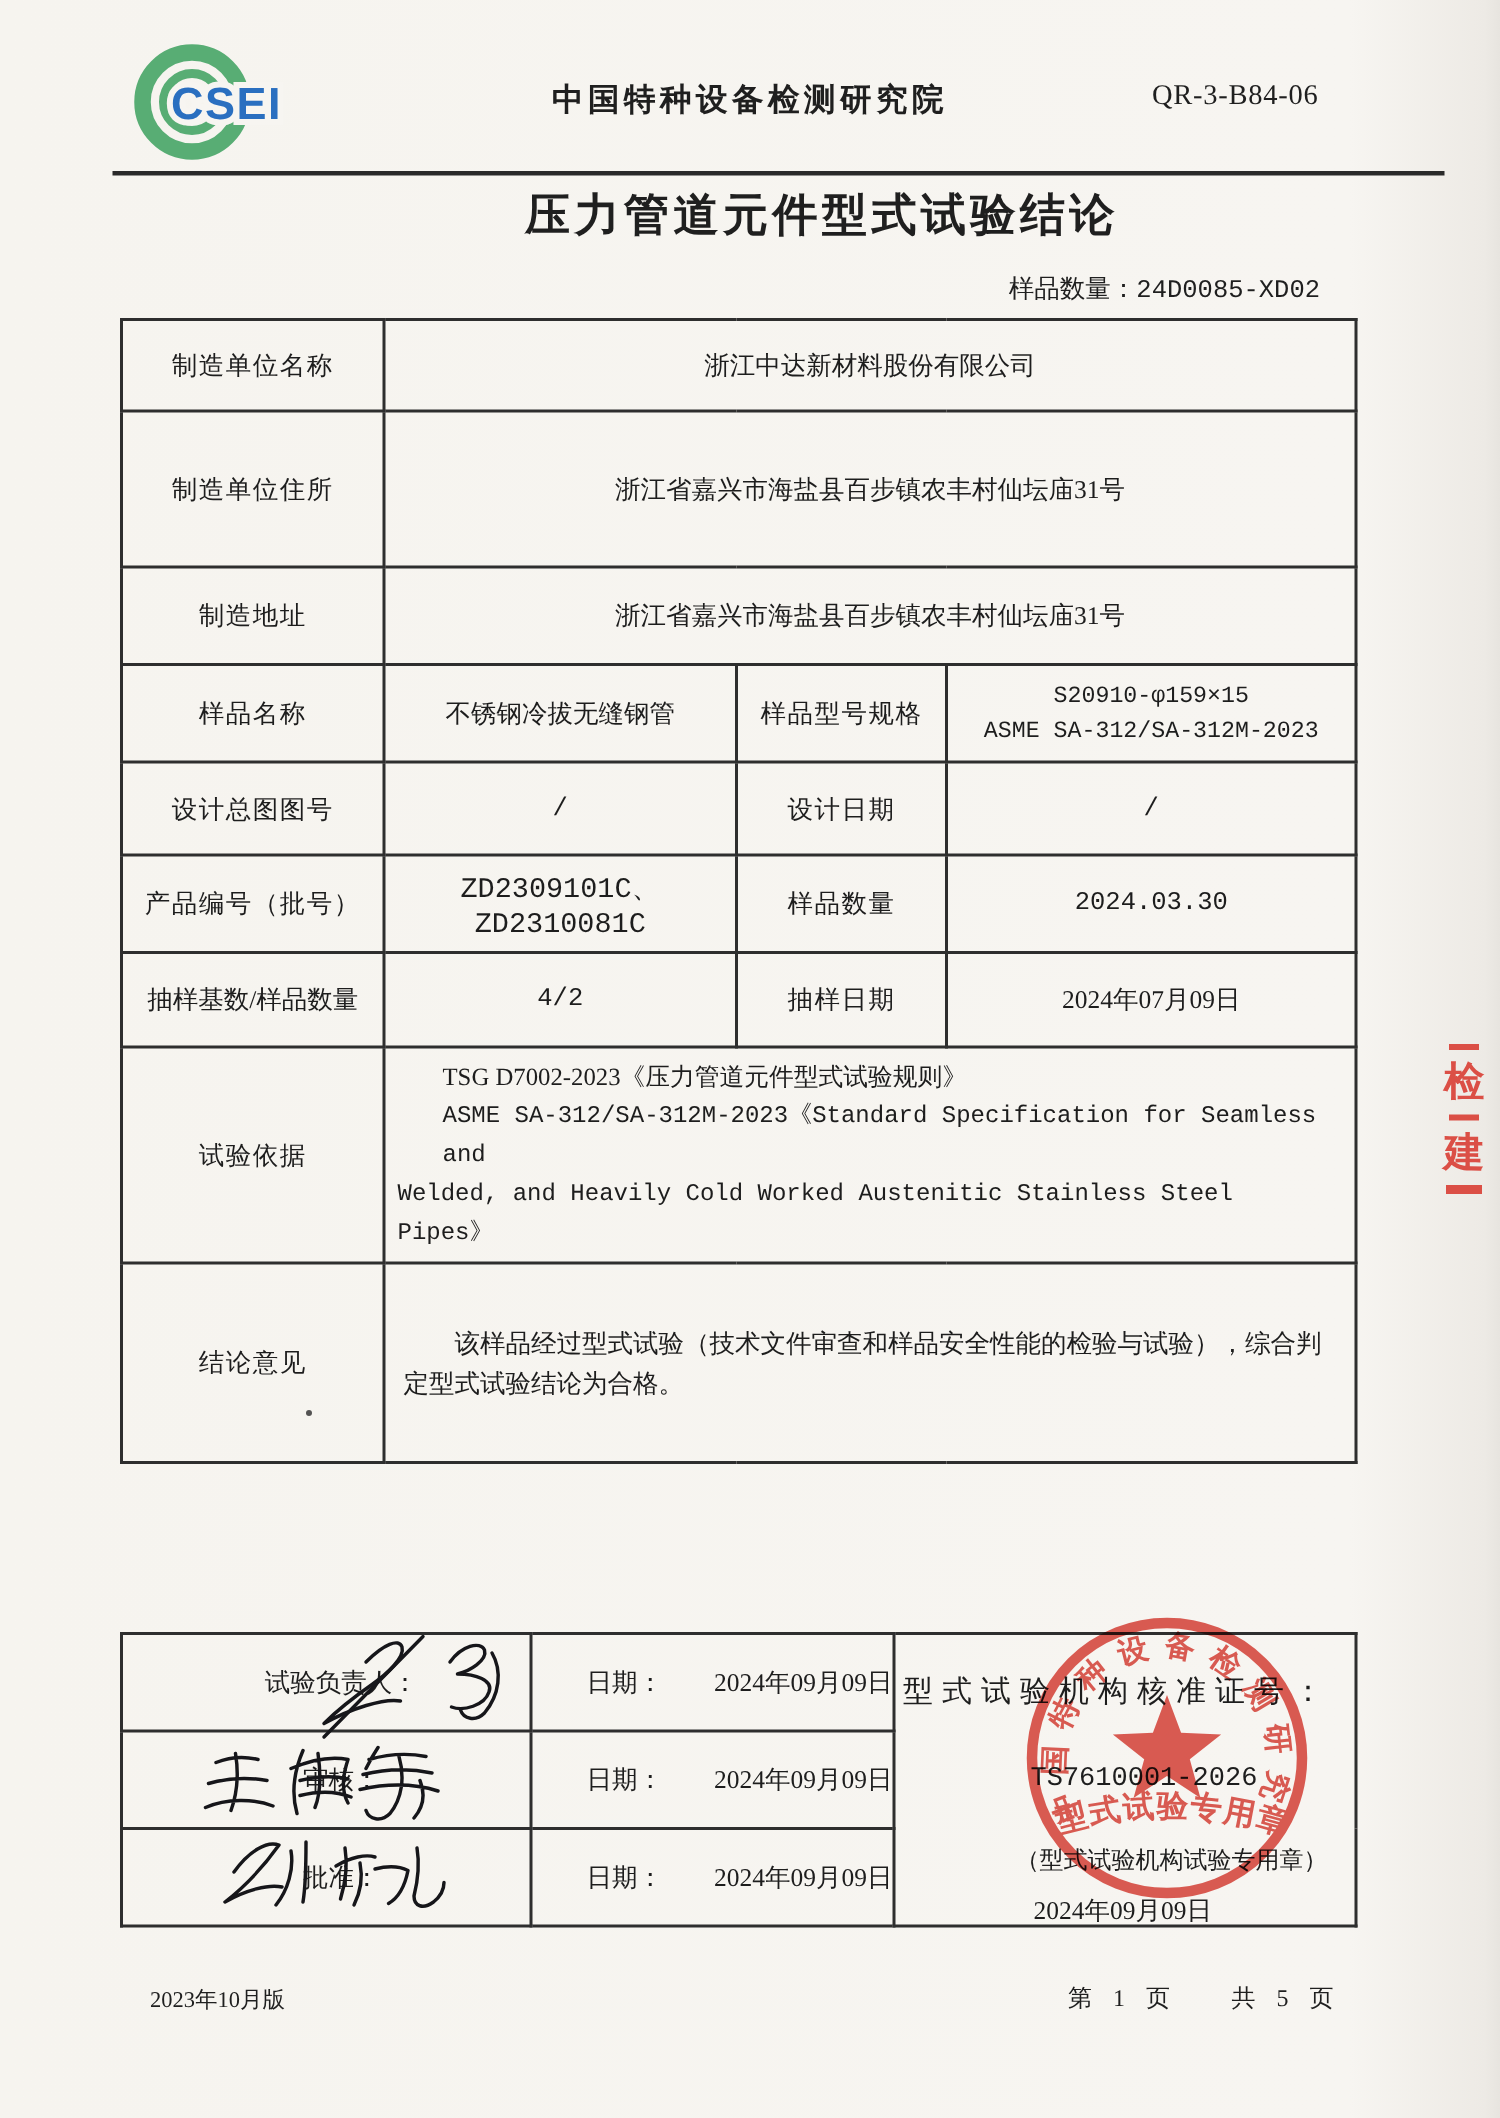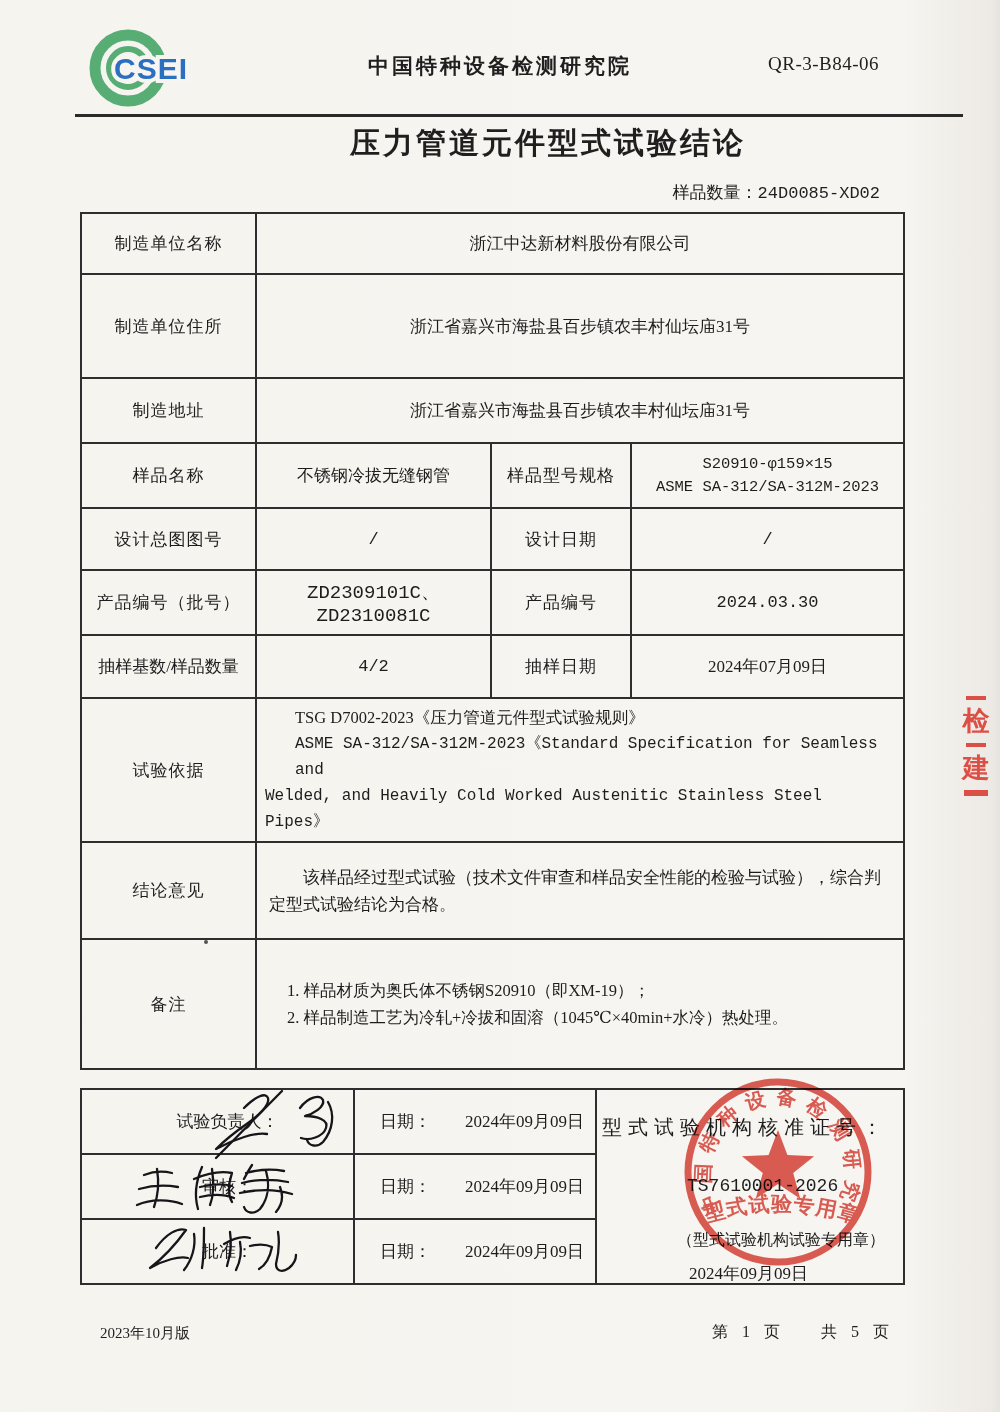--- a/index.html
+++ b/index.html
@@ -39,21 +39,21 @@
   .para{padding:4px 12px;line-height:27px;text-indent:2em;font-size:17px;}
   .remarks{padding:4px 0 4px 30px;line-height:27px;font-size:16.5px;}
 
   
   td.sigcell{position:relative;padding-left:20px;text-align:center;overflow:visible;}
   .sig{position:absolute;pointer-events:none;}
   .sig path{fill:none;stroke:#16161a;stroke-width:2.3;stroke-linecap:round;stroke-linejoin:round;}
   #sig1{left:122px;top:-4px;}
   #sig2{left:52px;top:2px;}
   #sig3{left:62px;top:2px;}
-  td.datecell{text-align:center;}
+  td.datecell{text-align:right;}
   .datecell .dlab{padding-left:14px;}
   .datecell .dval{padding-left:34px;}
   td.stampcell{position:relative;vertical-align:top;overflow:visible;}
   .sc-line1{position:absolute;left:5px;top:24px;font-size:20px;letter-spacing:6px;white-space:nowrap;}
   .sc-cert{position:absolute;left:90px;top:86px;font-size:18px;}
   .sc-note{position:absolute;left:80px;top:140px;font-size:16px;white-space:nowrap;}
   .sc-date{position:absolute;left:92px;top:172px;font-size:17px;}
 
   
   #stamp{position:absolute;left:678px;top:1072px;width:200px;height:200px;
@@ -123,52 +123,43 @@
     </tr>
     <tr style="height:62px">
       <td class="lbl">设计总图图号</td>
       <td class="val mono">/</td>
       <td class="lbl">设计日期</td>
       <td class="val mono">/</td>
     </tr>
     <tr style="height:65px">
       <td class="lbl">产品编号（批号）</td>
       <td class="val mono" style="font-size:19px">ZD2309101C、ZD2310081C</td>
-      <td class="lbl">产品编号</td>
+      <td class="lbl">样品数量</td>
       <td class="val mono">2024.03.30</td>
     </tr>
     <tr style="height:63px">
       <td class="lbl" style="letter-spacing:0">抽样基数/样品数量</td>
       <td class="val mono">4/2</td>
       <td class="lbl">抽样日期</td>
       <td class="val">2024年07月09日</td>
     </tr>
     <tr style="height:132px">
       <td class="lbl">试验依据</td>
       <td class="valL" colspan="3">
         <div class="basis">
           <div class="ind">TSG D7002-2023《压力管道元件型式试验规则》</div>
           <div class="ind mono" style="font-size:16px">ASME SA-312/SA-312M-2023《Standard Specification for Seamless and</div>
           <div class="mono" style="font-size:16px">Welded, and Heavily Cold Worked Austenitic Stainless Steel Pipes》</div>
         </div>
       </td>
     </tr>
-    <tr style="height:97px">
+    <tr style="height:133px">
       <td class="lbl">结论意见</td>
       <td class="valL" colspan="3">
         <div class="para">该样品经过型式试验（技术文件审查和样品安全性能的检验与试验），综合判定型式试验结论为合格。</div>
-      </td>
-    </tr>
-    <tr style="height:130px">
-      <td class="lbl">备注</td>
-      <td class="valL" colspan="3">
-        <div class="remarks">
-          <div>1. 样品材质为奥氏体不锈钢S20910（即XM-19）；</div>
-          <div>2. 样品制造工艺为冷轧+冷拔和固溶（1045℃×40min+水冷）热处理。</div>
-        </div>
       </td>
     </tr>
   </tbody>
     </table>
 
   <table class="t2">
     <colgroup>
         <col style="width:273px">
         <col style="width:242px">
         <col style="width:308px">

